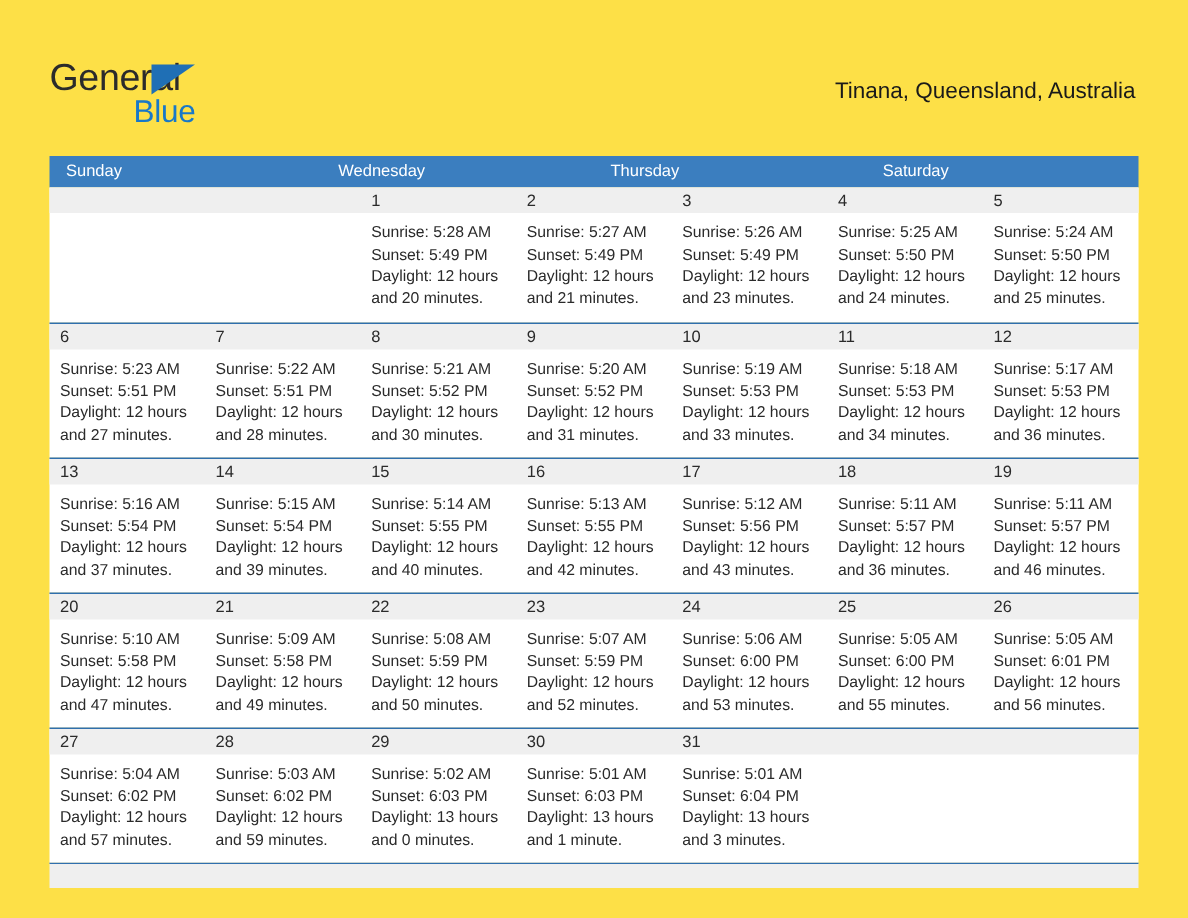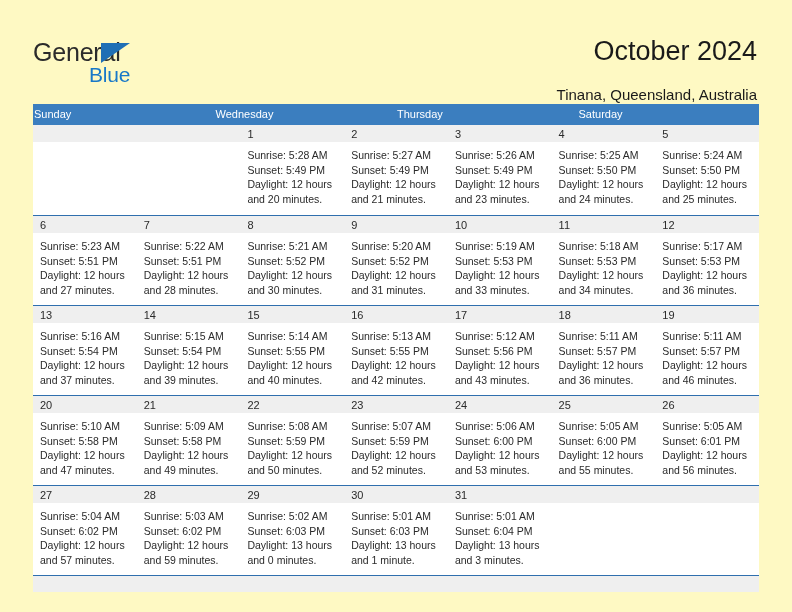--- a/index.html
+++ b/index.html
@@ -7,21 +7,21 @@
     width: 792px;
     height: 612px;
     background: #ffffff;
     font-family: "Liberation Sans", sans-serif;
     overflow: hidden;
   }
   .page {
     position: relative;
     width: 792px;
     height: 612px;
-    background: #fef9c3;
+    background: #fde047;
   }
 
   
   .topbar {
     position: absolute;
     left: 0; top: 0;
     width: 792px;
     height: 100px;
   }
   .logo {
@@ -87,21 +87,21 @@
     display: flex;
     width: 726px;
     height: 21px;
     background: #3b7ebf;
   }
   .weekhead .dow {
     flex: 1 1 0;
     color: #ffffff;
     font-size: 11px;
     line-height: 21px;
-    padding-left: 1px;
+    padding-left: 11px;
     white-space: nowrap;
     overflow: hidden;
   }
 
   .weekrow {
     position: relative;
     width: 726px;
     height: 90px;
     border-top: 1px solid #2f6fae;
     background: #ffffff;
@@ -158,21 +158,20 @@
 
   <div class="topbar">
 
     <div class="logo">
       <span class="logo-general">General</span>
       <span class="logo-tri"></span>
       <span class="logo-blue">Blue</span>
     </div>
 
     <div class="titleblock">
-      <div class="cal-title">October 2024</div>
       <div class="cal-subtitle">Tinana, Queensland, Australia</div>
     </div>
 
   </div>
 
   <div class="calendar">
 
     <div class="weekhead">
       <div class="dow">Sunday</div>
       <div class="dow">Wednesday</div>

